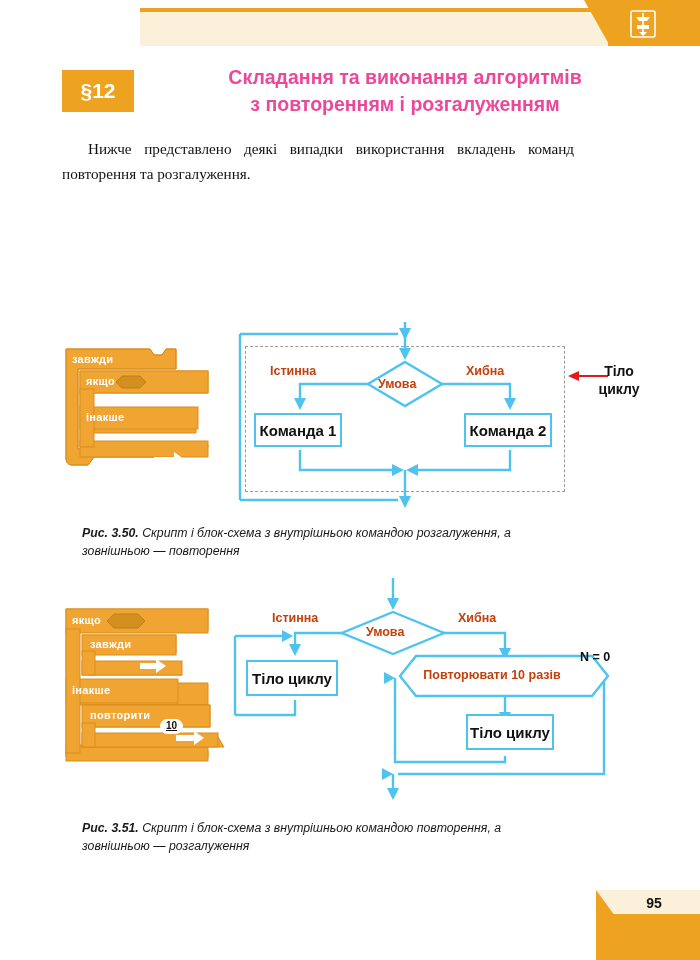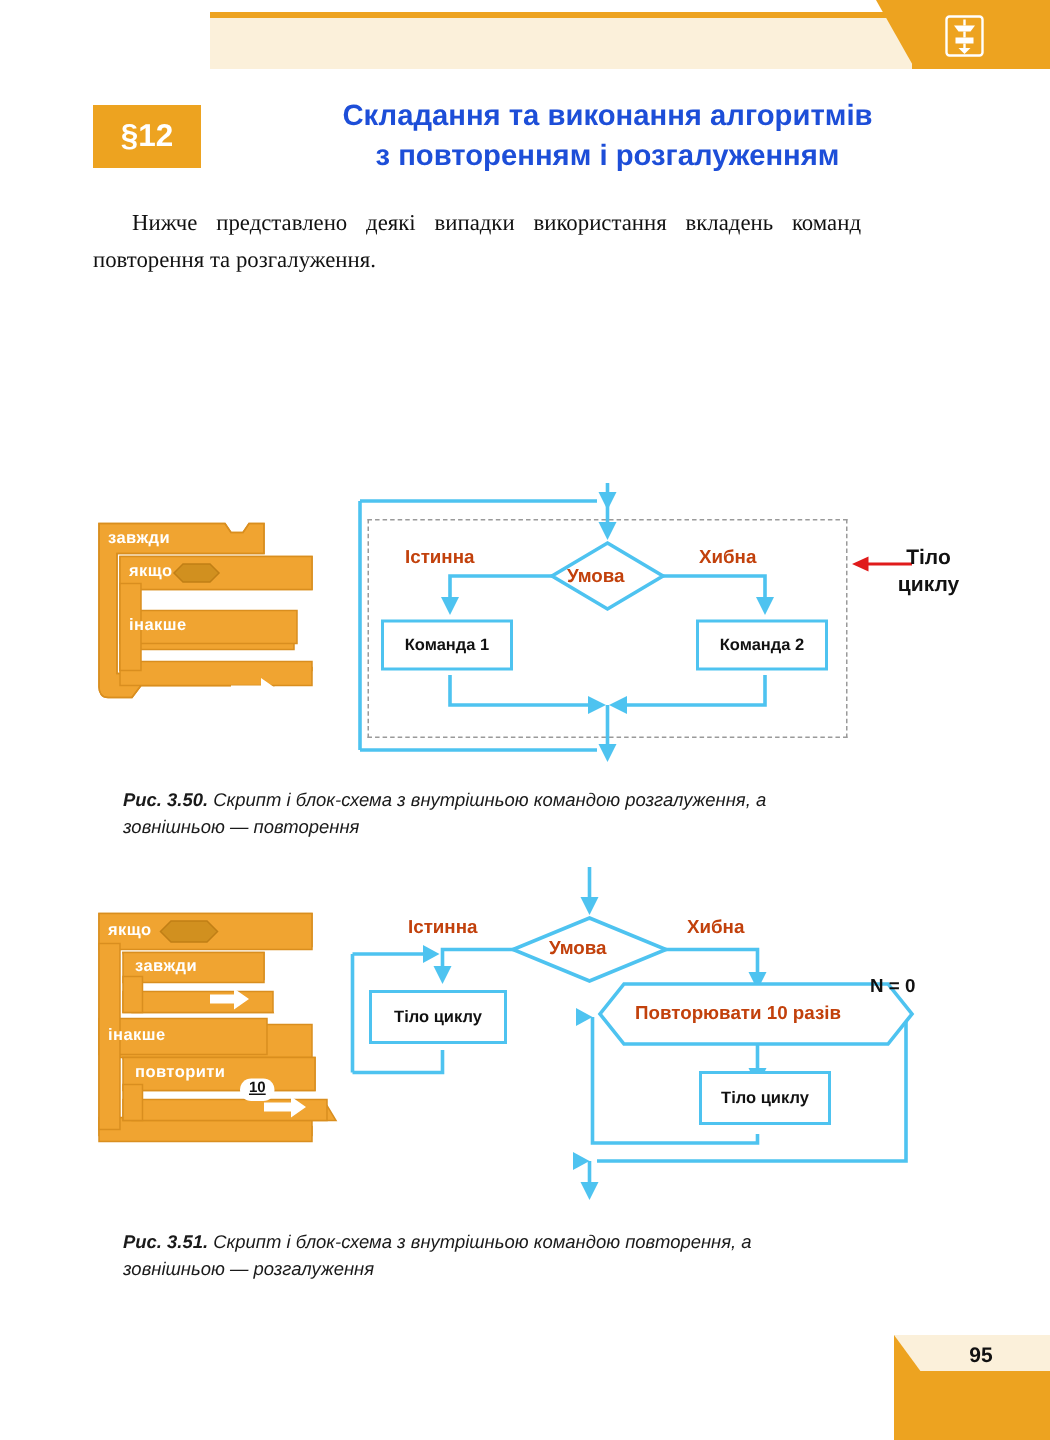--- a/index.html
+++ b/index.html
@@ -90,21 +90,21 @@
     justify-content: center;
   }
   .sec-title {
     position: absolute;
     left: 160px; top: 64px;
     width: 490px;
     text-align: center;
     font-family: "Liberation Sans", sans-serif;
     font-size: 19.5px;
     font-weight: 700;
-    color: #1d4ed8;
+    color: #ec4899;
     line-height: 1.38;
   }
 
   
   .body-text {
     position: absolute;
     left: 62px; top: 137px;
     width: 512px;
     font-size: 15.2px;
     line-height: 1.62;
@@ -127,21 +127,21 @@
   }
   .caption b { font-style: italic; font-weight: 700; }
 
   
   .fc { position: absolute; }
   .box {
     position: absolute;
     border: 2px solid #4ec3f0;
     background: #ffffff;
     font-family: "Liberation Sans", sans-serif;
-    font-size: 11px;
+    font-size: 15px;
     font-weight: 700;
     color: #111111;
     display: flex;
     align-items: center;
     justify-content: center;
     text-align: center;
   }
   .lbl {
     position: absolute;
     font-family: "Liberation Sans", sans-serif;

